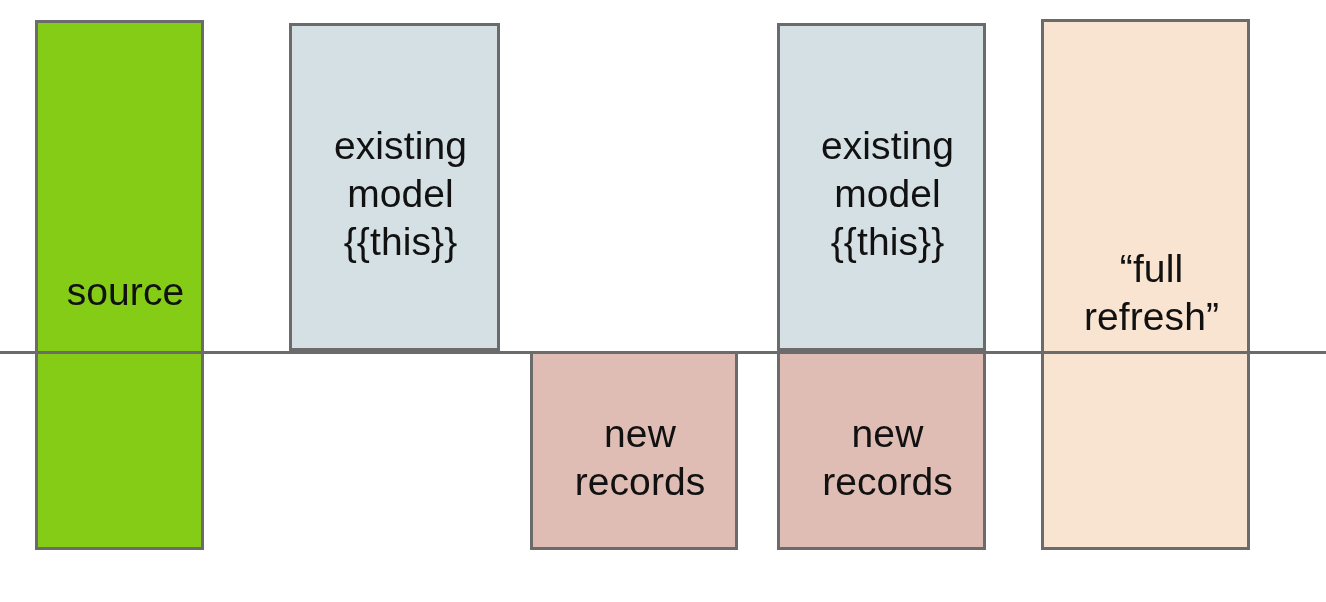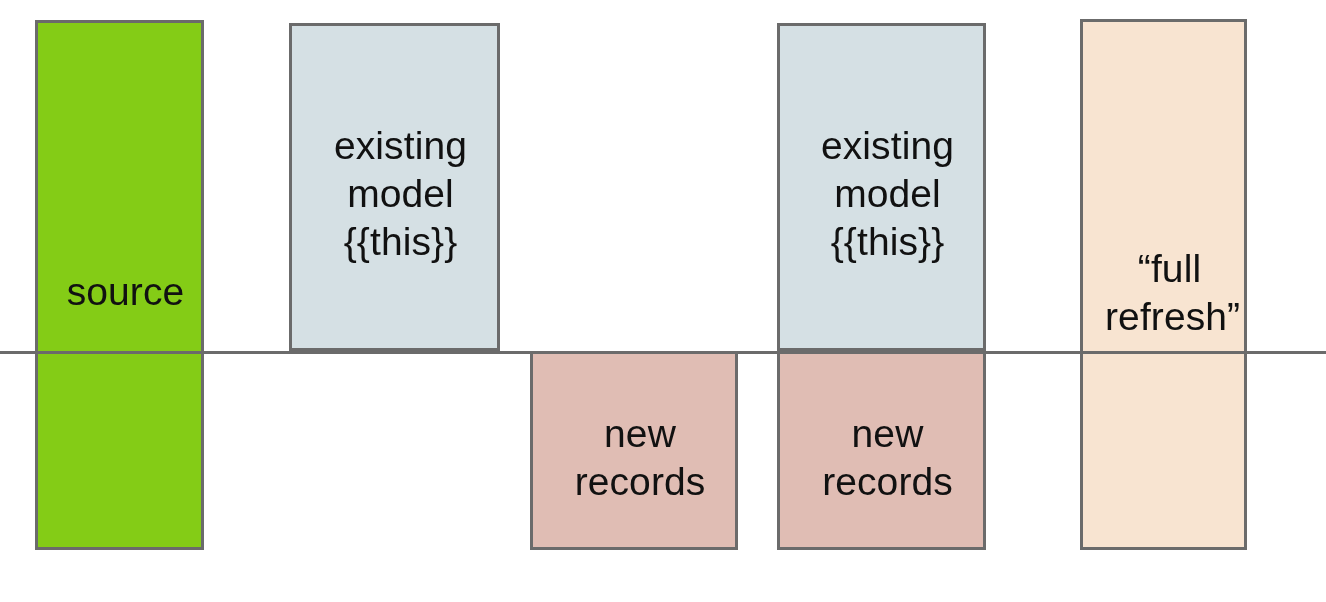--- a/index.html
+++ b/index.html
@@ -81,20 +81,20 @@
     <span class="box-label" id="label-existing-2">existing
 model
 {{this}}</span>
   </div>
 
   <div class="box" id="box-new-2" style="background: rgb(224, 189, 180); left: 777px; top: 351px; width: 209px; height: 199px; border-color: rgb(107, 107, 107);">
     <span class="box-label" id="label-new-2">new
 records</span>
   </div>
 
-  <div class="box" id="box-full-refresh" style="background: rgb(248, 228, 209); left: 1080px; top: 19px; width: 167px; height: 531px; border-color: rgb(107, 107, 107);">
+  <div class="box" id="box-full-refresh" style="background: rgb(248, 228, 209); left: 1041px; top: 19px; width: 209px; height: 531px; border-color: rgb(107, 107, 107);">
     <span class="box-label" id="label-full-refresh">“full
 refresh”</span>
   </div>
 
   <div class="baseline" id="baseline" style="top: 351px; left: 0px; width: 1326px; border-top-color: rgb(107, 107, 107); border-top-width: 3px;"></div>
 
 </div>
 
 </body></html>

